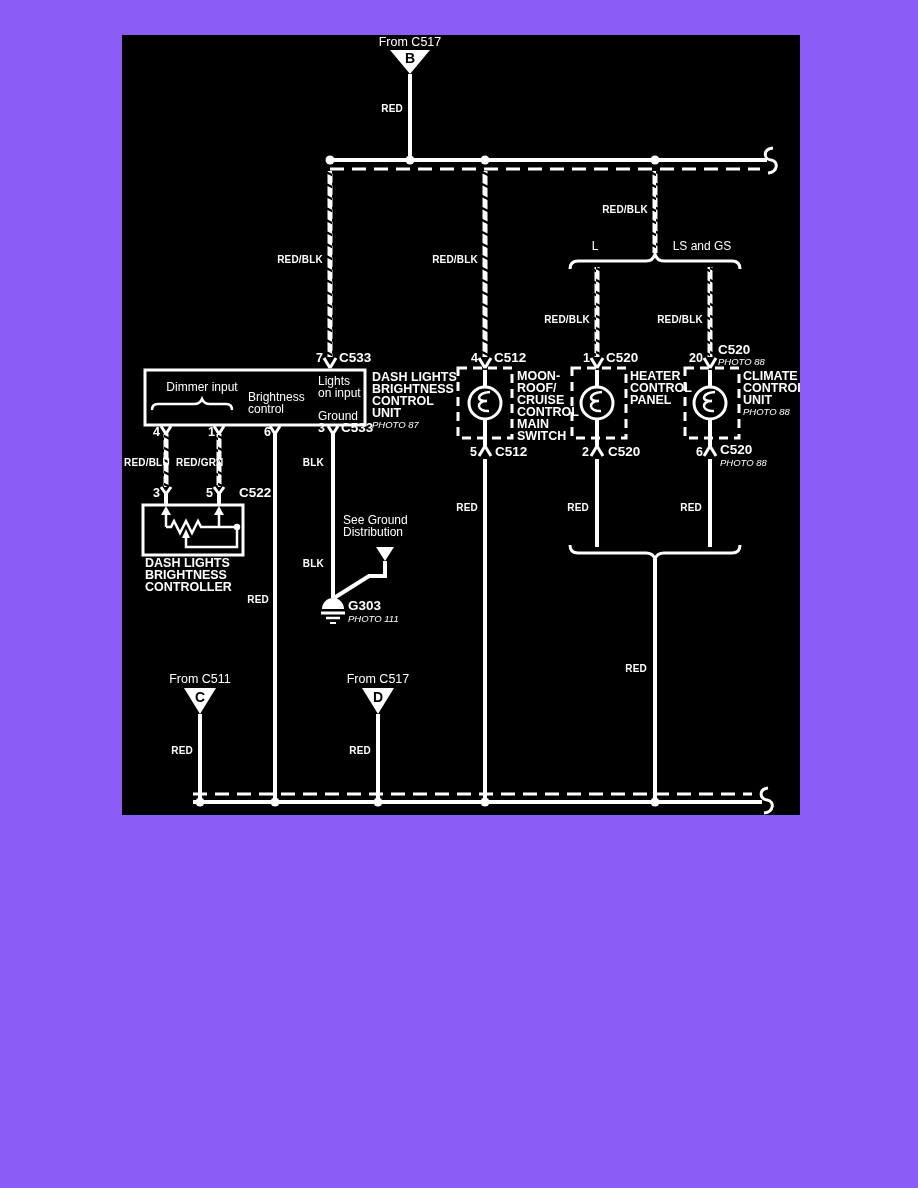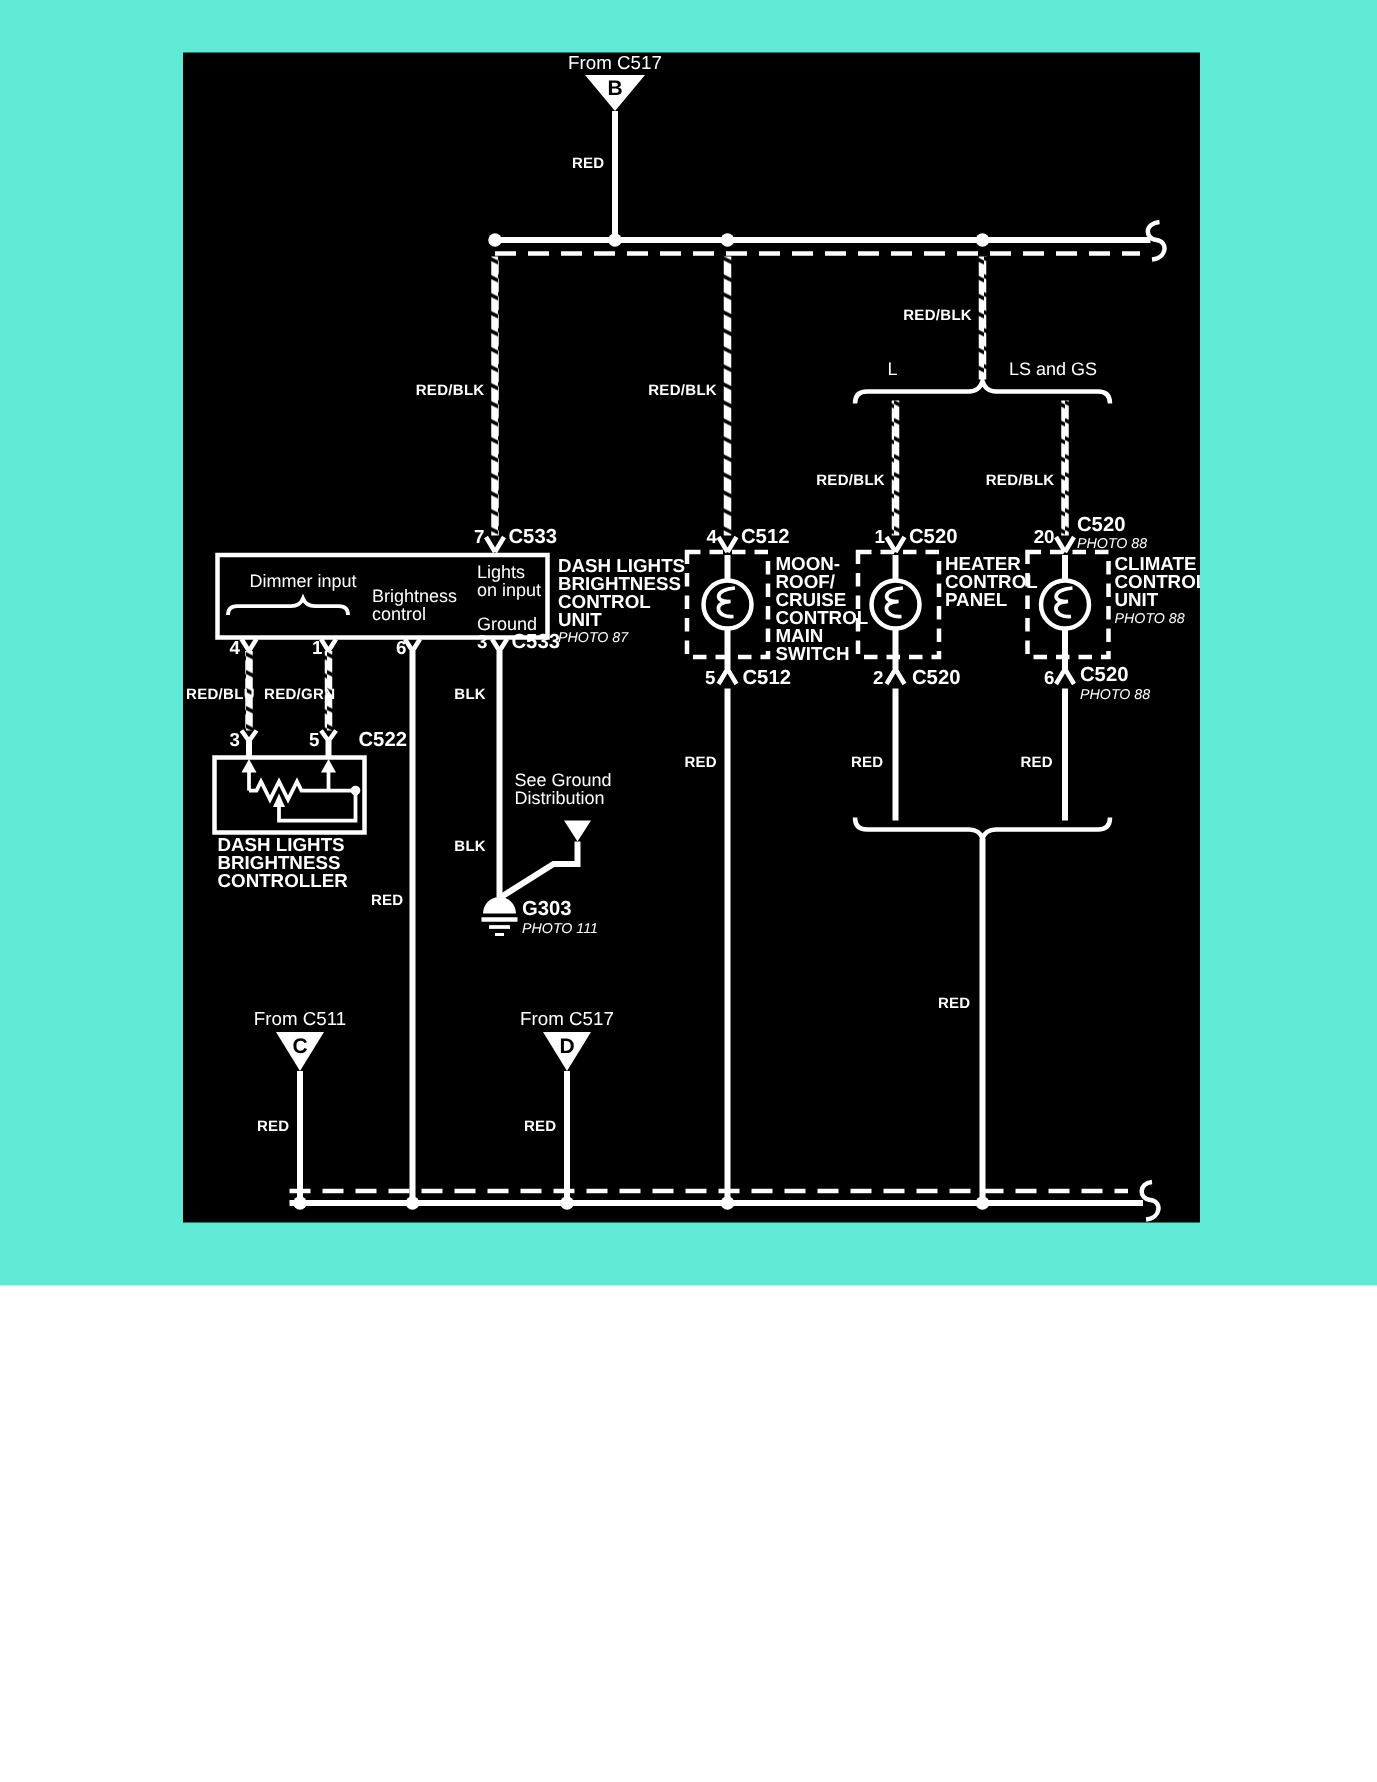--- a/index.html
+++ b/index.html
@@ -1,16 +1,16 @@
 <!DOCTYPE html>
 <html><head>
 <meta charset="utf-8">
 <style>
   html,body{margin:0;padding:0;background:#ffffff;width:918px;height:1188px;}
-  .page{position:relative;width:918px;height:857px;background:#5eead4;}
+  .page{position:relative;width:918px;height:1188px;background:#8b5cf6;}
   .diagram{position:absolute;left:122px;top:35px;width:678px;height:780px;background:#000000;}
   svg{display:block;}
   text{fill:#ffffff;font-family:"Liberation Sans",sans-serif;}
   .src{font-size:12.5px;}
   .letter{fill:#000000;font-size:14px;font-weight:bold;}
   .wl{font-size:10px;font-weight:bold;letter-spacing:.2px;}
   .pin{font-size:12.5px;font-weight:bold;}
   .conn{font-size:13.5px;font-weight:bold;}
   .ttl{font-size:12.5px;font-weight:bold;}
   .ph{font-size:9.5px;font-style:italic;}

